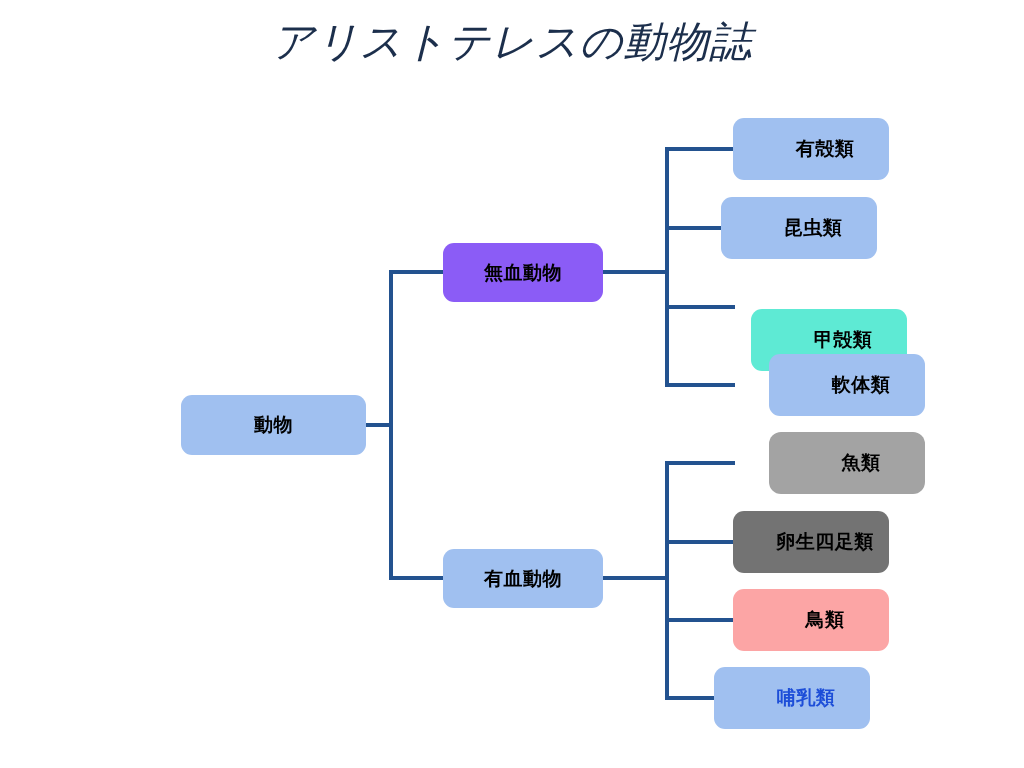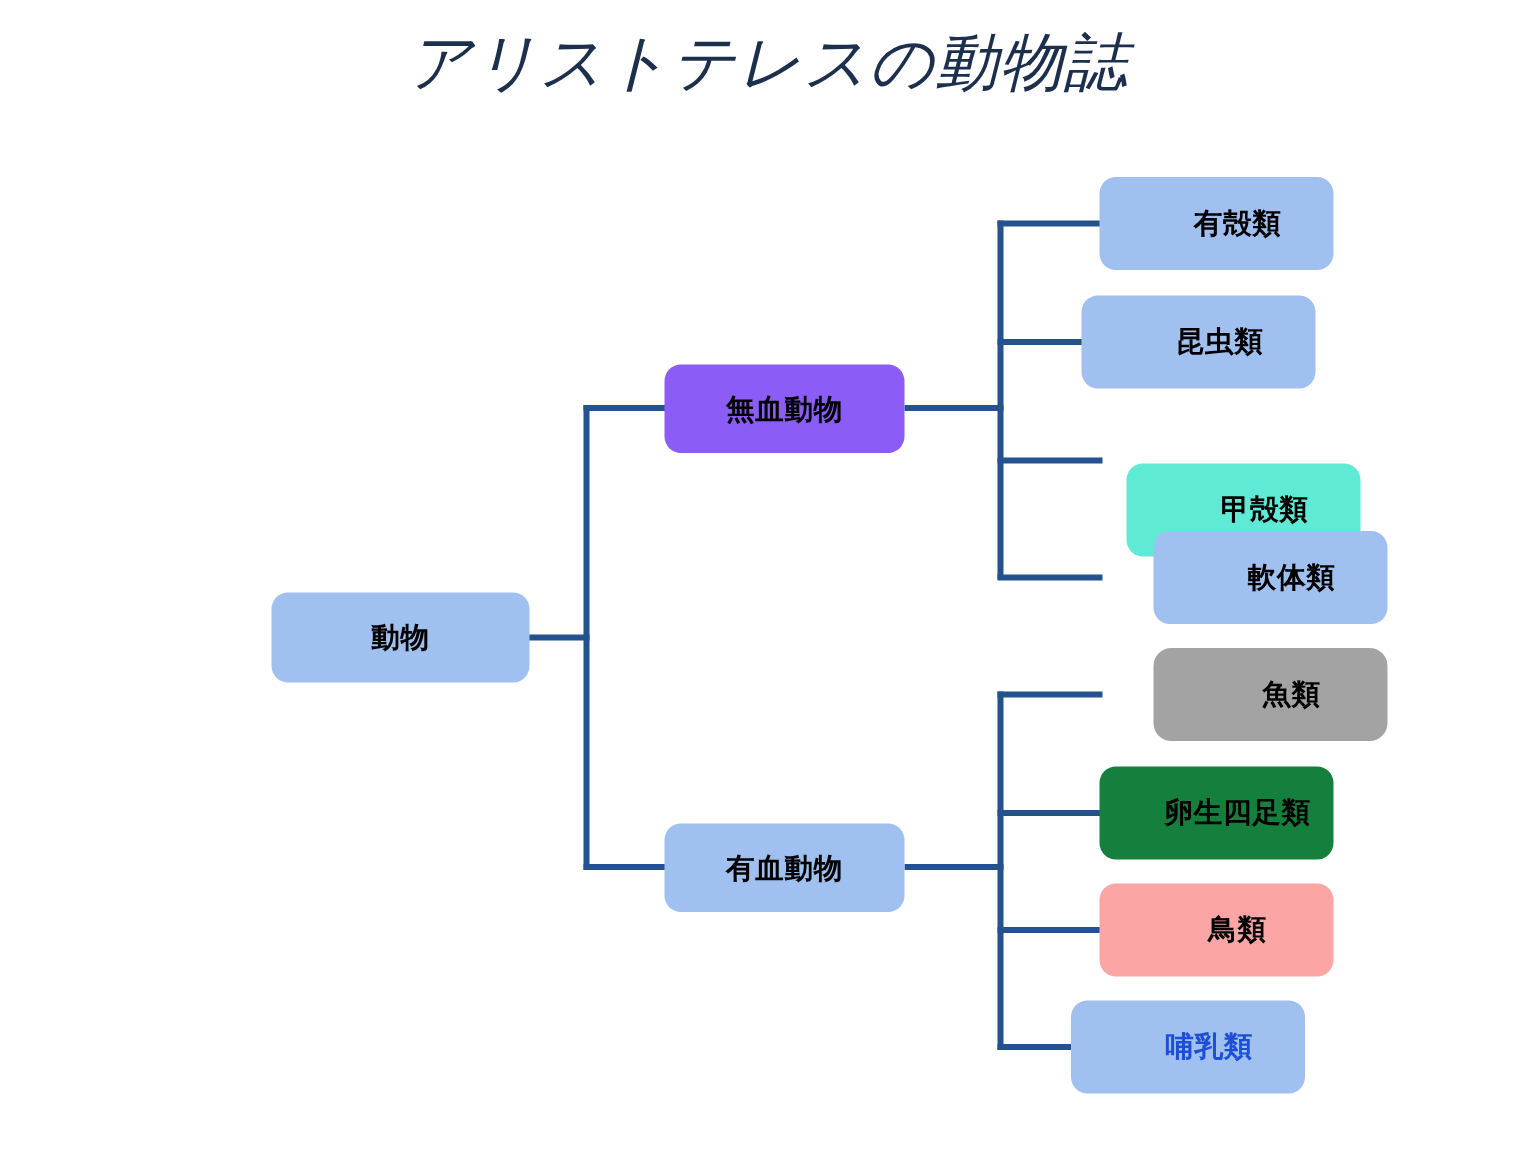--- a/index.html
+++ b/index.html
@@ -39,21 +39,21 @@
     border-radius: 11px;
     display: flex;
     align-items: center;
     justify-content: center;
     color: #000000;
     font-weight: bold;
     letter-spacing: 0.5px;
     user-select: none;
   }
   .node.root {
-    width: 172px;
+    width: 185px;
     height: 60px;
     font-size: 19px;
   }
   .node.mid {
     width: 160px;
     height: 59px;
     font-size: 19px;
   }
   .node.leaf {
     width: 156px;
@@ -118,21 +118,21 @@
   <div class="node leaf" style="left: 751px; top: 276px; background: #5eead4; color: rgb(0, 0, 0); margin-top: 33px;">
     <span>甲殻類</span>
   </div>
   <div class="node leaf" style="left: 733px; top: 354px; background: rgb(160, 192, 240); color: rgb(0, 0, 0); margin-left: 36px;">
     <span>軟体類</span>
   </div>
 
   <div class="node leaf" style="left: 769px; top: 432px; background: #a3a3a3; color: rgb(0, 0, 0); border-radius: 12px;">
     <span>魚類</span>
   </div>
-  <div class="node leaf" style="left: 733px; top: 511px; background: #15803d; color: rgb(0, 0, 0);">
+  <div class="node leaf" style="left: 733px; top: 511px; background: #737373; color: rgb(0, 0, 0);">
     <span>卵生四足類</span>
   </div>
   <div class="node leaf" style="left: 733px; top: 589px; background: #fca5a5; color: rgb(0, 0, 0);">
     <span>鳥類</span>
   </div>
   <div class="node leaf" style="left: 714px; top: 667px; background: rgb(160, 192, 240); color: #1d4ed8;">
     <span>哺乳類</span>
   </div>
 
 </div>

